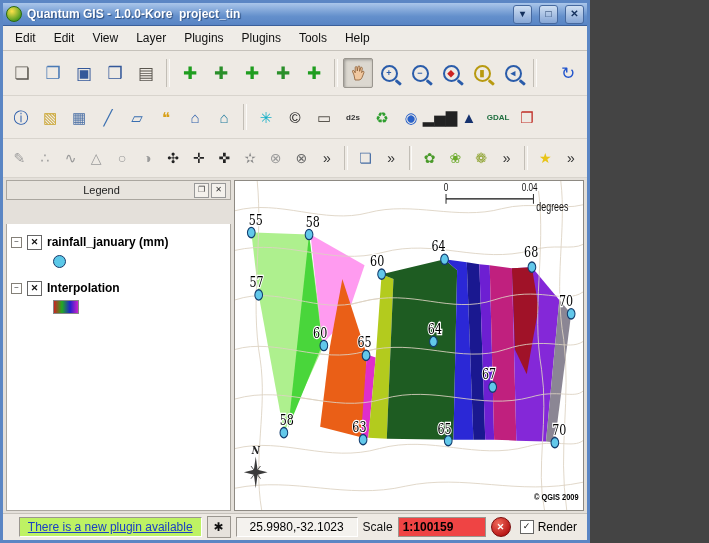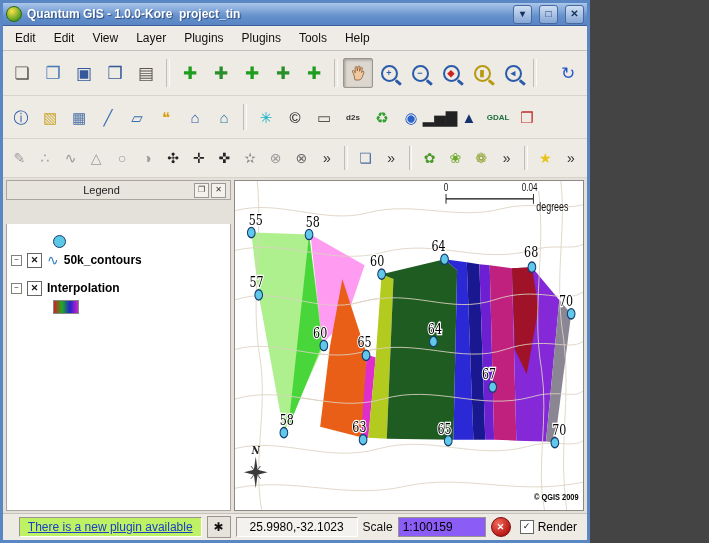--- a/index.html
+++ b/index.html
@@ -85,22 +85,22 @@
   .statusbar { height:26px; flex:0 0 26px; background:#eeeae4; border-top:1px solid #c6c2bb;
                display:flex; align-items:center; padding:0 6px; gap:5px; font-size:12px; }
   .sb-spacer { flex:1; }
   .sb-msgbox { border:1px solid; border-color:#9a968f #ffffff #ffffff #9a968f; padding:2px 8px; background:#bef264; }
   .sb-link { color:#1a3fc4; text-decoration:underline; white-space:nowrap; }
   .sb-plugbtn { width:22px; height:20px; border:1px solid #9a968f; background:#e6e2dc; display:flex;
                 align-items:center; justify-content:center; font-size:12px; color:#111; }
   .sb-box { border:1px solid; border-color:#9a968f #ffffff #ffffff #9a968f; background:#f4f2ee; padding:2px 6px;
             min-width:108px; text-align:center; white-space:nowrap; }
   .sb-label { color:#111; }
-  .sb-scale-input { width:78px; height:18px; border:1px solid #9a968f; background:#8b5cf6; font-size:12px;
-                    font-family:"Liberation Sans",sans-serif; padding:0 4px; }
+  .sb-scale-input { width:78px; height:18px; border:1px solid #9a968f; background:#ef4444; font-size:12px;
+                    font-family:"Liberation Sans",sans-serif; padding:0 4px;font-weight:bold; }
   .sb-stop { width:18px; height:18px; border-radius:50%; background:radial-gradient(circle at 35% 30%,#f06a5a,#b81515 75%);
              color:#fff; font-size:9px; font-weight:bold; display:flex; align-items:center; justify-content:center;
              border:1px solid #7a0d0d; }
   .sb-render { display:flex; align-items:flex-start; gap:4px; padding:2px 4px; }
   .sb-checkbox { width:12px; height:12px; border:1px solid #666; background:#fff; font-size:9px; line-height:11px;
                  text-align:center; color:#111; }
   .sb-checkbox::after { content:"✓"; }
 </style>
 </head>
 <body>
@@ -322,28 +322,27 @@
 
   <div class="main">
 
     <div class="legend-panel">
       <div class="legend-header">
         <span class="legend-title">Legend</span>
         <span class="legend-btn">❐</span>
         <span class="legend-btn">✕</span>
       </div>
       <div class="tree">
-        <div class="tree-child">
-          <span class="symbol-point"></span>
-        </div>
         <div class="tree-row">
           <span class="expander"></span>
           <span class="checkbox"></span>
-          <span class="symbol-line"></span>
-          <span class="tree-label">50k_contours</span>
+          <span class="tree-label">rainfall_january (mm)</span>
+        </div>
+        <div class="tree-child">
+          <span class="symbol-point"></span>
         </div>
         <div class="tree-row" style="margin-top:8px;">
           <span class="expander"></span>
           <span class="checkbox"></span>
           <span class="tree-label">Interpolation</span>
         </div>
         <div class="tree-child">
           <span class="symbol-gradient"></span>
         </div>
       </div>

